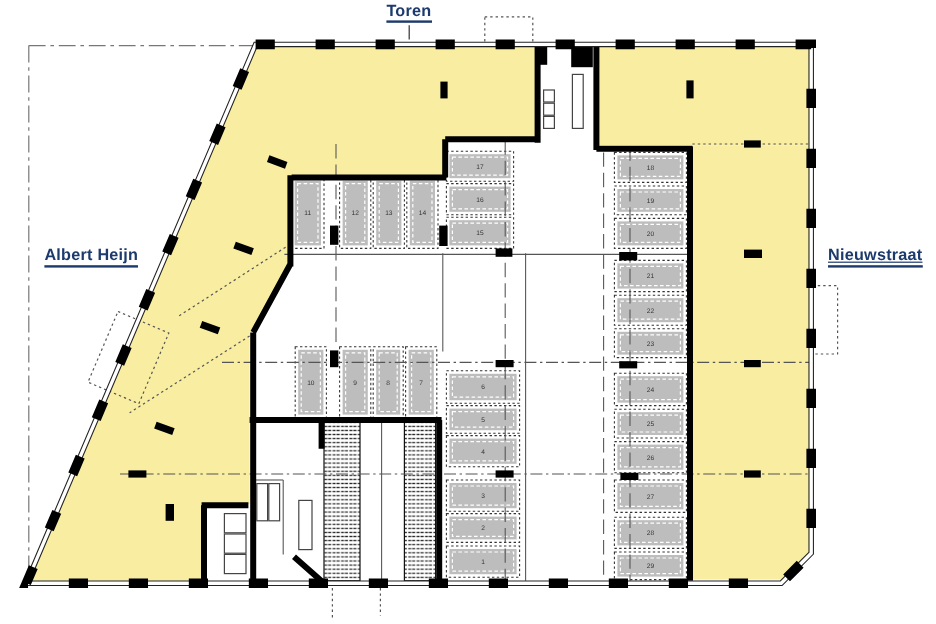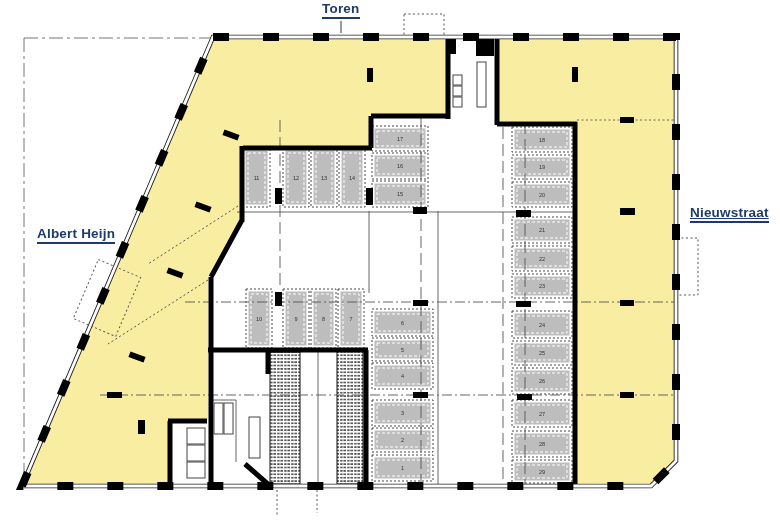--- a/index.html
+++ b/index.html
@@ -3,21 +3,21 @@
 <meta charset="utf-8">
 <style>
   html,body{margin:0;padding:0;background:#fff;}
   #stage{position:relative;width:780px;height:520px;background:#fff;overflow:hidden;
          font-family:"Liberation Sans",sans-serif;}
   #plan-svg{position:absolute;left:0;top:0;}
   .plan-label{position:absolute;font-weight:700;font-size:13.5px;line-height:15px;
               color:#1d3a6d;border-bottom:2px solid #1d3a6d;padding-bottom:1px;
               white-space:nowrap;letter-spacing:.2px;}
   #label-toren{left:322px;top:1px;}
-  #label-albert-heijn{left:37px;top:205px;margin-top:21px;}
+  #label-albert-heijn{left:37px;top:205px;}
   #label-nieuwstraat{left:690px;top:205px;text-decoration:underline;}
 </style>
 </head>
 <body>
 
 <div id="stage">
 
   <svg id="plan-svg" width="780" height="520" viewBox="0 0 780 520">
     <defs>
       <pattern id="hatch" width="7" height="3.4" patternUnits="userSpaceOnUse">

